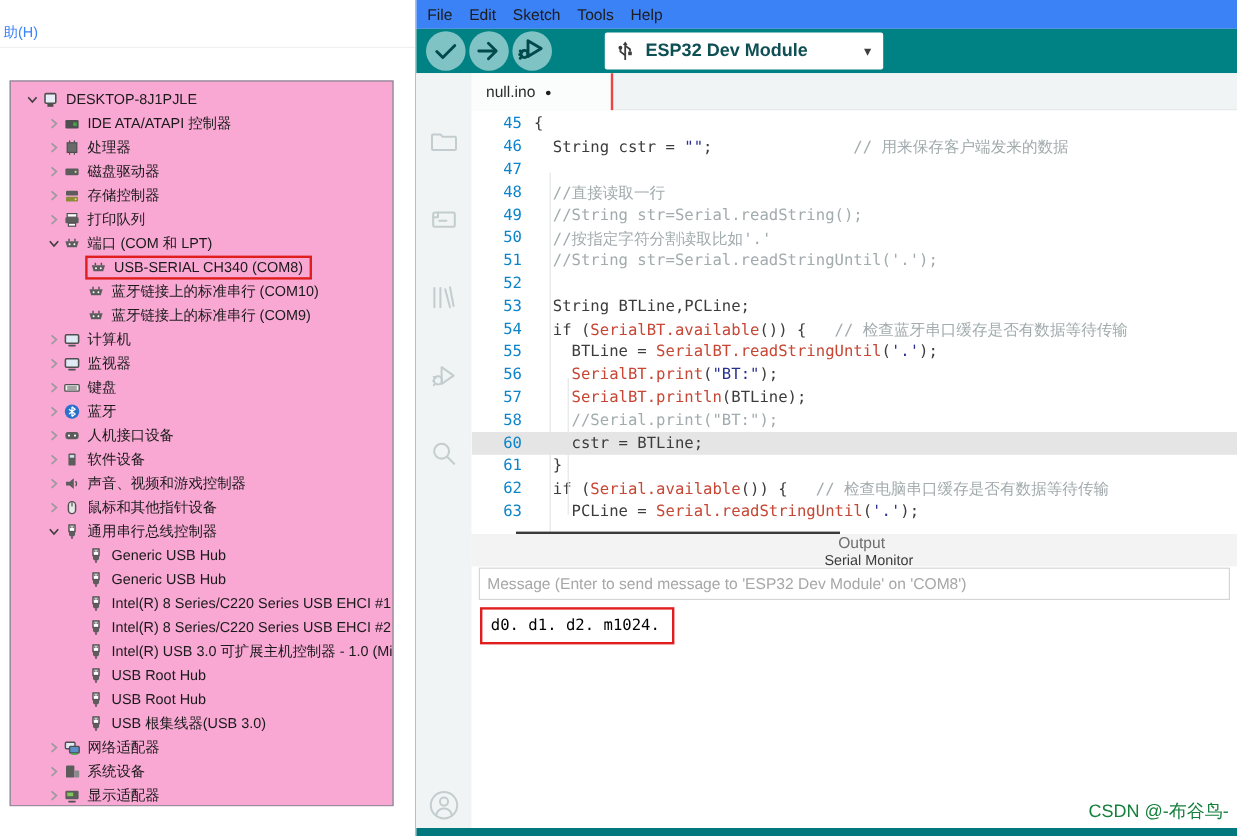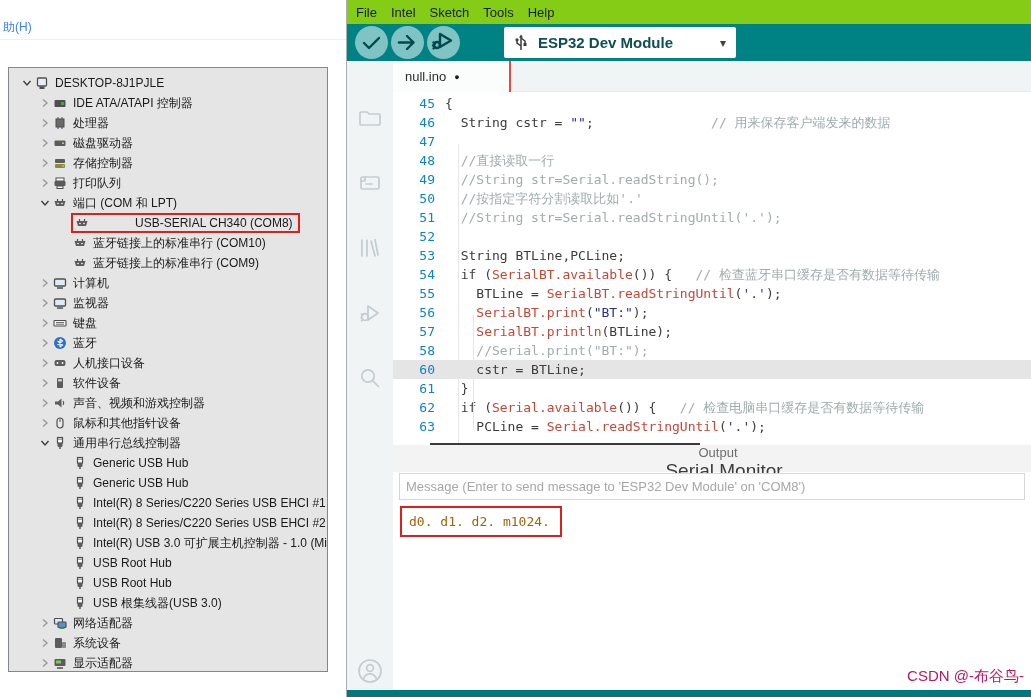--- a/index.html
+++ b/index.html
@@ -7,33 +7,33 @@
   body { font-family:"Liberation Sans","DejaVu Sans",sans-serif; background:#fff; position:relative; }
   .abs { position:absolute; }
 
   
   #dm-window { left:0; top:0; width:346px; height:697px; background:#fff; }
   #dm-menubar { left:0; top:0; width:346px; height:40px; border-bottom:1px solid #f0f0f0; }
   #dm-help { left:3px; top:19px; font-size:12px; color:#3b82f6; }
   #dm-toolbar { left:0; top:41px; width:346px; height:26px; }
   #dm-toolbar-sep { left:36px; top:44px; height:20px; border-left:1px solid #e3e3e3; }
   #dm-scan-btn { left:44px; top:44px; width:20px; height:18px; }
-  #dm-tree-panel { left:8px; top:67px; width:320px; height:605px; border:1px solid #828790; background:#e5e5e5; overflow:hidden; padding-top:5px; }
+  #dm-tree-panel { left:8px; top:67px; width:320px; height:605px; border:1px solid #828790; background:#f9a8d4; overflow:hidden; padding-top:5px; }
   .trow { height:20px; display:flex; align-items:center; white-space:nowrap; font-size:12px; color:#1a1a1a; }
   .chev { width:16px; height:14px; flex:0 0 16px; display:inline-flex; align-items:center; justify-content:center; }
   .ticon { width:18px; height:14px; flex:0 0 18px; display:inline-flex; align-items:center; justify-content:flex-start; }
   .tlabel { padding-left:2px; }
-  .redbox { display:inline-flex; align-items:flex-start; border:2px solid #e01e1e; padding:1px 5px 1px 2px; margin-left:-2px;gap:40px; }
+  .redbox { display:inline-flex; align-items:flex-start; border:2px solid #e01e1e; padding:1px 5px 1px 2px; margin-left:-2px; }
   .redbox .ticon { flex:0 0 18px; }
   #dm-statusbar { left:0; top:672px; width:346px; height:25px; background:#fff; }
   #win-divider { left:346px; top:0; width:1px; height:697px; background:#a9adb0; }
 
   
   #ide-window { left:347px; top:0; width:684px; height:697px; background:#fff; }
-  #ide-menubar { left:0; top:0; width:684px; height:24px; background:#84cc16; display:flex; align-items:center; padding-left:9px; gap:14px; }
+  #ide-menubar { left:0; top:0; width:684px; height:24px; background:#3b82f6; display:flex; align-items:center; padding-left:9px; gap:14px; }
   .menu-item { font-size:13px; color:#1c1c1c; }
   #ide-toolbar { left:0; top:24px; width:684px; height:37px; background:#008184; display:flex; align-items:center; }
   .tb-btn { width:33px; height:33px; border-radius:50%; background:#7fc3c5; display:inline-flex; align-items:center; justify-content:center; margin-left:3px; }
   .tb-btn:first-child { margin-left:8px; }
   #board-selector { margin-left:44px; width:232px; height:31px; background:#fff; border-radius:2px; display:flex; align-items:center; padding:0 10px; }
   #board-label { font-size:15px; font-weight:bold; color:#0e4f54; margin-left:10px; flex:1; }
   #board-caret { color:#3f3f3f; font-size:12px; }
 
   #ide-sidebar { left:0; top:61px; width:46px; height:629px; background:#f1f4f4; }
   .sb-icon { position:absolute; left:10px; width:26px; height:26px; }
@@ -54,29 +54,29 @@
   .tk-f { color:#c74634; }
   .tk-s { color:#27308f; }
   .tk-c { color:#a2abad; }
   .guide { position:absolute; width:1px; background:#e4e7e7; }
   #guide-outer { left:65px; top:52px; height:322px; }
   #guide-inner { left:80px; top:223px; height:114px; }
 
   #splitter-grip { left:37px; top:382px; width:270px; height:2px; background:#3a3a3a; position:absolute; }
   #output-tabbar { left:0; top:384px; width:638px; height:27px; background:#f3f3f3; display:flex; align-items:center;flex-direction:column; }
   #tab-output { margin-left:12px; font-size:13px; color:#6e6e6e; }
-  #tab-serial { margin-left:24px; font-size:19px; color:#3c3c3c; }
+  #tab-serial { margin-left:24px; font-size:12px; color:#3c3c3c; }
   #tab-serial-close { margin-left:12px; font-size:13px; color:#868686; }
   #message-row { left:0; top:411px; width:638px; height:29px; padding:1px 6px; }
   #message-input { width:100%; height:27px; border:1px solid #d6d6d6; background:#fff; font-size:13px; color:#3c3c3c; padding:0 6px; font-family:"Liberation Sans",sans-serif; outline:none; }
   #message-input::placeholder { color:#a7a7a7; }
   #serial-area { left:0; top:440px; width:638px; height:243px; background:#fff; }
   #serial-redbox { left:7px; top:5px; border:2px solid #e01e1e; padding:4px 10px 5px 7px; display:inline-block; position:absolute; }
-  #serial-text { font-family:"DejaVu Sans Mono","Liberation Mono",monospace; font-size:13px; color:#a16207; }
-  #watermark { right:7px; bottom:11px; font-size:15px; color:#be185d; position:absolute; }
+  #serial-text { font-family:"DejaVu Sans Mono","Liberation Mono",monospace; font-size:13px; color:#000000; }
+  #watermark { right:7px; bottom:11px; font-size:15px; color:#15803d; position:absolute; }
 </style>
 </head>
 <body>
 
 <div id="dm-window" class="abs">
   <div id="dm-menubar" class="abs">
     <span id="dm-help" class="abs">助(H)</span>
   </div>
   <div id="dm-toolbar" class="abs">
     <div id="dm-toolbar-sep" class="abs"></div>
@@ -520,21 +520,21 @@
   <div id="dm-statusbar" class="abs">
     
   </div>
 </div>
 
 <div id="win-divider" class="abs"></div>
 
 <div id="ide-window" class="abs">
   <div id="ide-menubar" class="abs">
       <span class="menu-item">File</span>
-      <span class="menu-item">Intel</span>
+      <span class="menu-item">Edit</span>
       <span class="menu-item">Sketch</span>
       <span class="menu-item">Tools</span>
       <span class="menu-item">Help</span>
     </div>
 
   <div id="ide-toolbar" class="abs">
     <span id="toolbar-buttons" style="display:inline-flex;">
         <span class="tb-btn">
           <svg width="33" height="33" viewBox="0 0 33 33">
             <polyline points="9,17 14,22 24,12" stroke="#00494c" stroke-width="2.4" fill="none" stroke-linecap="round" stroke-linejoin="round"></polyline>

